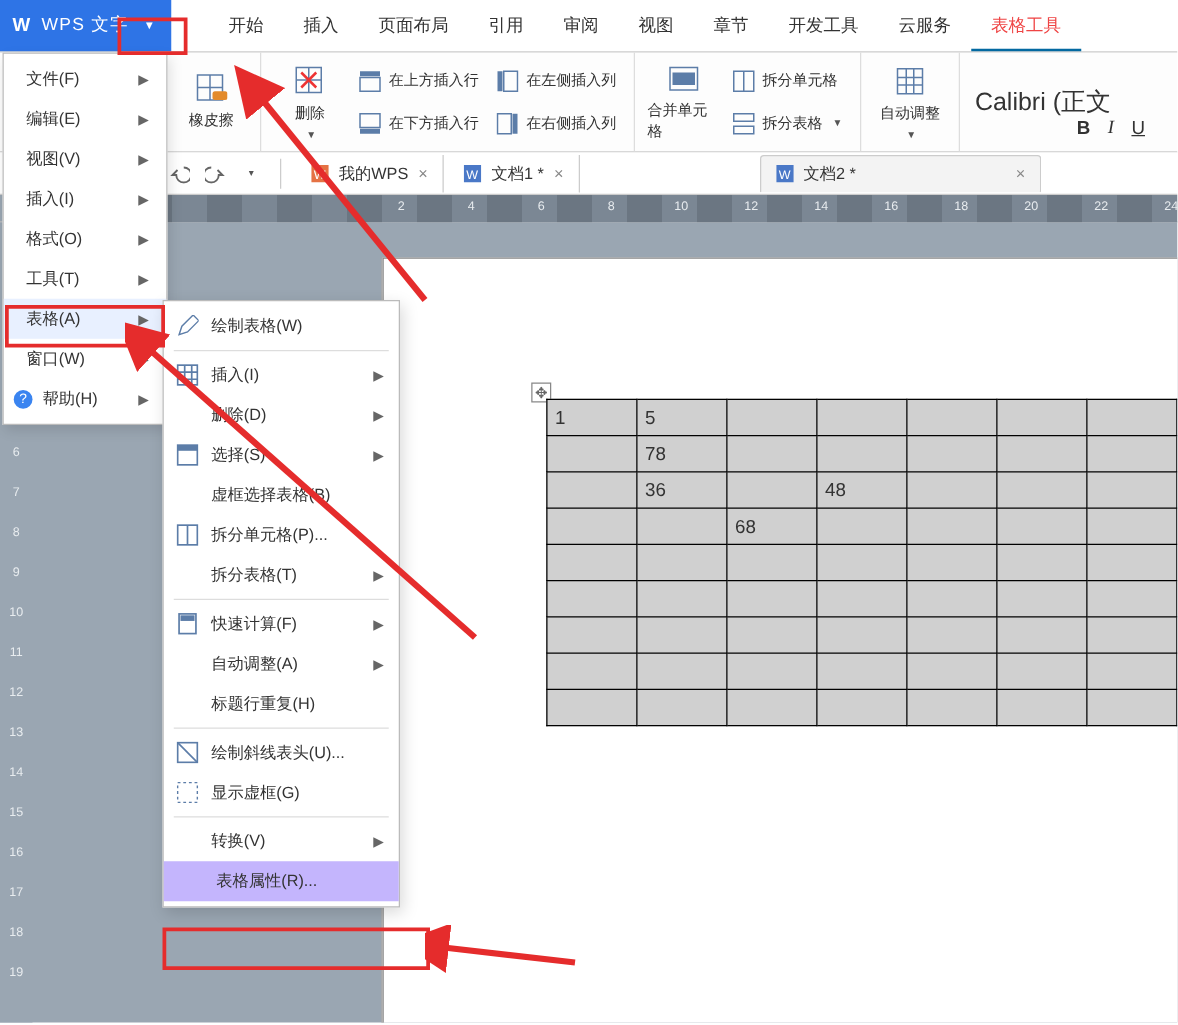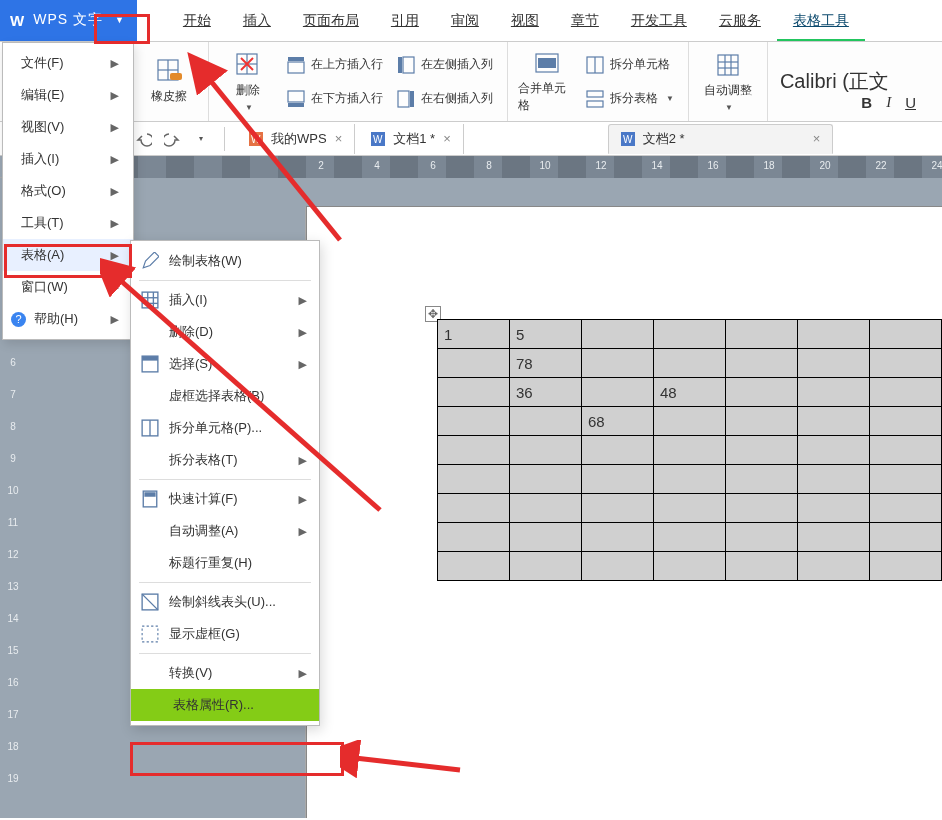--- a/index.html
+++ b/index.html
@@ -47,25 +47,24 @@
     margin-left: 30px;
     height: 42px;
     align-items: flex-end;
   }
   .ribbon-tab {
     padding: 10px 16px 9px 16px;
     font-size: 14px;
     color: #333;
     cursor: pointer;
     border-bottom: 2px solid transparent;
-    text-decoration: underline;
   }
   .ribbon-tab.active {
-    color: #0c4a6e;
-    border-bottom: 2px solid #22c55e;
+    color: #ef4444;
+    border-bottom: 2px solid #0369a1;
   }
 
   
   .ribbon {
     height: 80px;
     border-bottom: 1px solid #ccc;
     display: flex;
     align-items: stretch;
     padding-left: 130px;
     position: relative;
@@ -233,21 +232,21 @@
     padding:4px 0;
   }
   .sm-item {
     display:flex; align-items:center;
     padding:7px 12px 7px 10px;
     gap:10px;
     cursor:pointer;
     position:relative;
   }
   .sm-item .arr { margin-left:auto; color:#666; font-size:11px; }
-  .sm-item:hover, .sm-item.hovered { background:#84cc16;padding-left:14px; }
+  .sm-item:hover, .sm-item.hovered { background:#c4b5fd;padding-left:14px; }
   .sm-sep { height:1px;background:#ddd;margin:3px 8px; }
   .sm-icon { width:18px;height:18px;flex:0 0 18px;display:flex;align-items:center;justify-content:center; }
 
   
   .hl {
     position:absolute; border:3px solid #e52c2c; z-index:60; pointer-events:none;
   }
 
   
   svg.arrow { position:absolute; z-index:55; pointer-events:none; }

